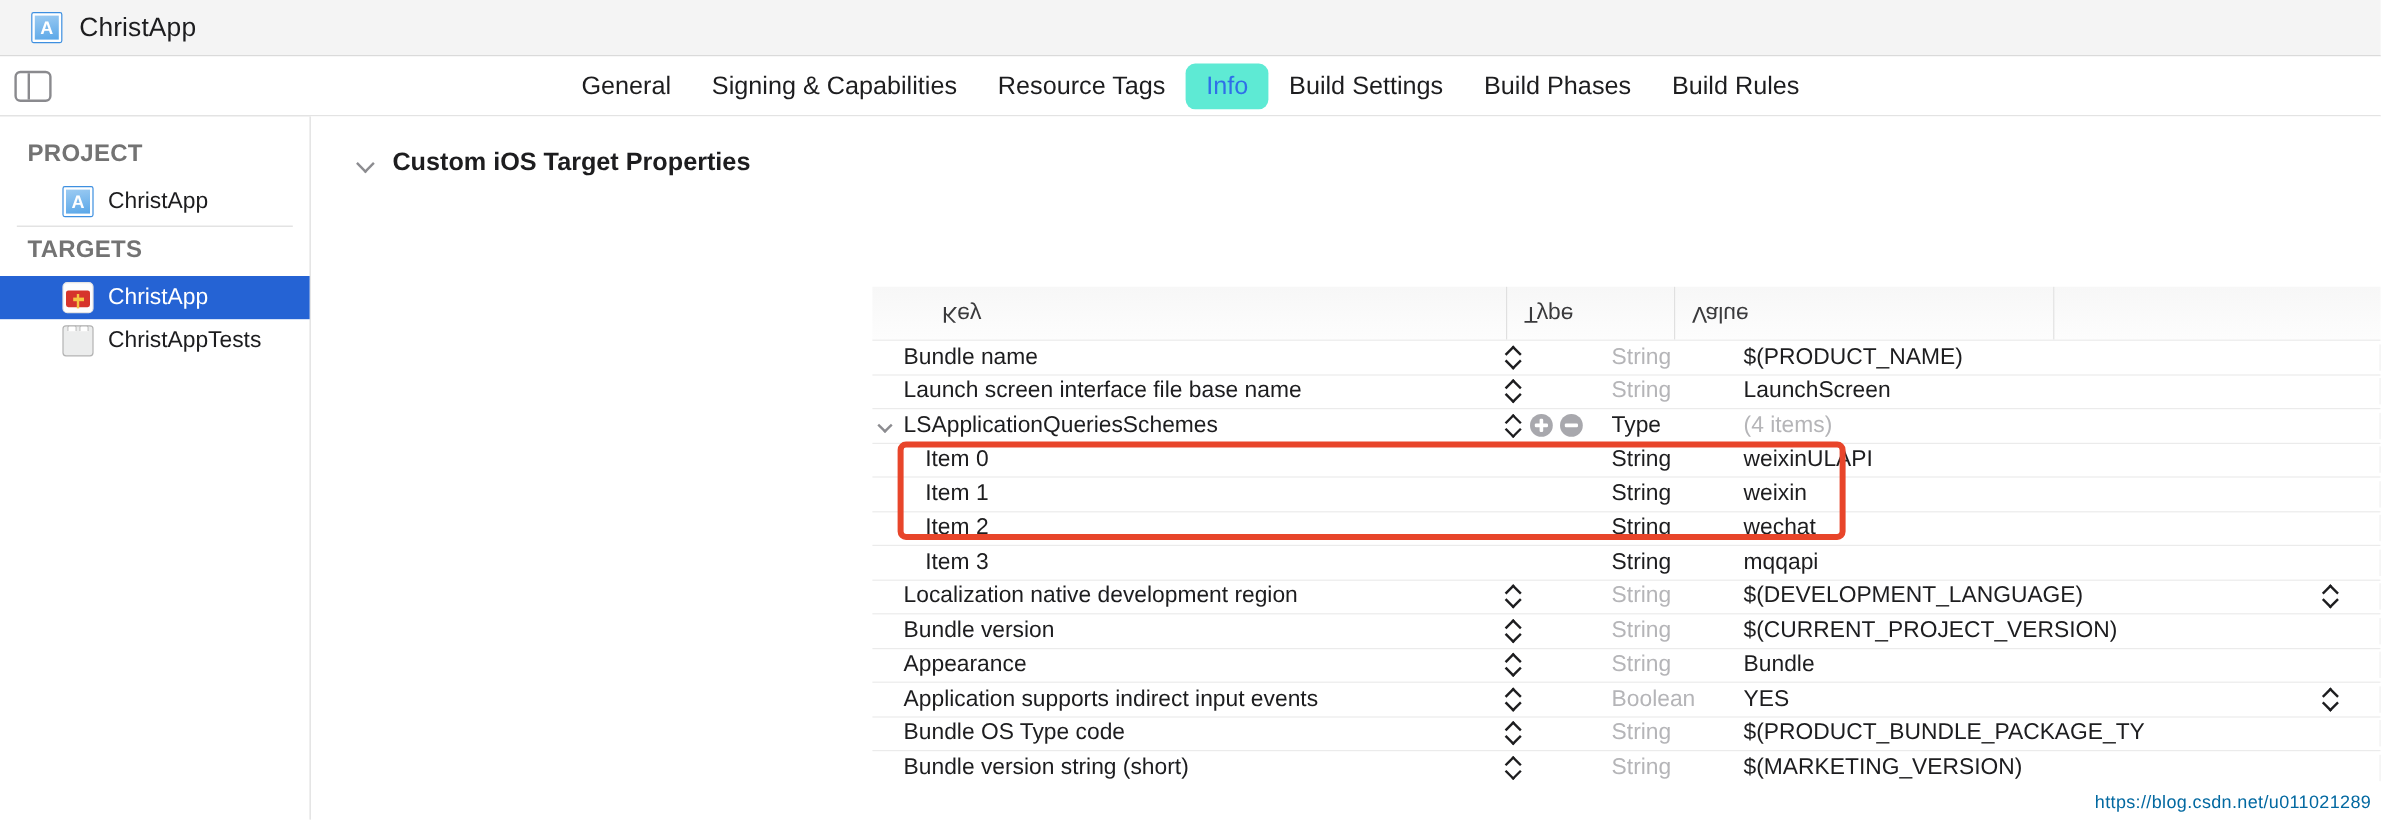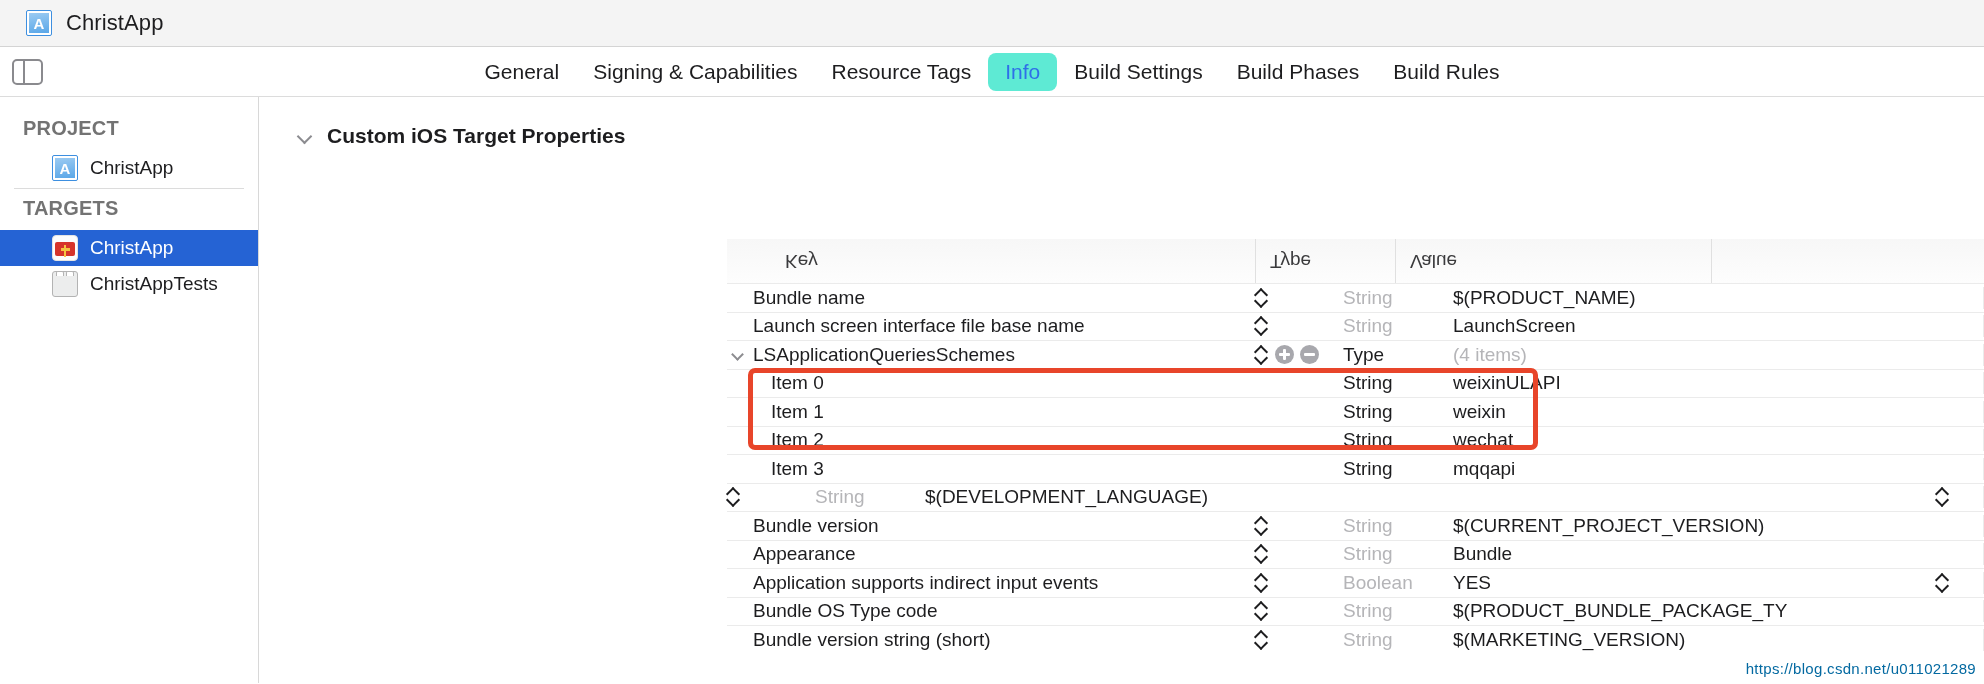--- a/index.html
+++ b/index.html
@@ -327,20 +327,23 @@
           </div>
           <div class="row">
             <div class="c-key child">
               <span>Item 3</span>
             </div>
             <div class="c-ctl"></div>
             <div class="c-type">String</div>
             <div class="c-val"><span>mqqapi</span><span class="rowend"></span></div>
           </div>
           <div class="row">
+            <div class="c-key indent">
+              <span>Localization native development region</span>
+            </div>
             <div class="c-ctl">
               <span class="stepper"></span>
             </div>
             <div class="c-type dim">String</div>
             <div class="c-val"><span>$(DEVELOPMENT_LANGUAGE)</span><span class="stepper val-stepper"></span><span class="rowend"></span></div>
           </div>
           <div class="row">
             <div class="c-key indent">
               <span>Bundle version</span>
             </div>

